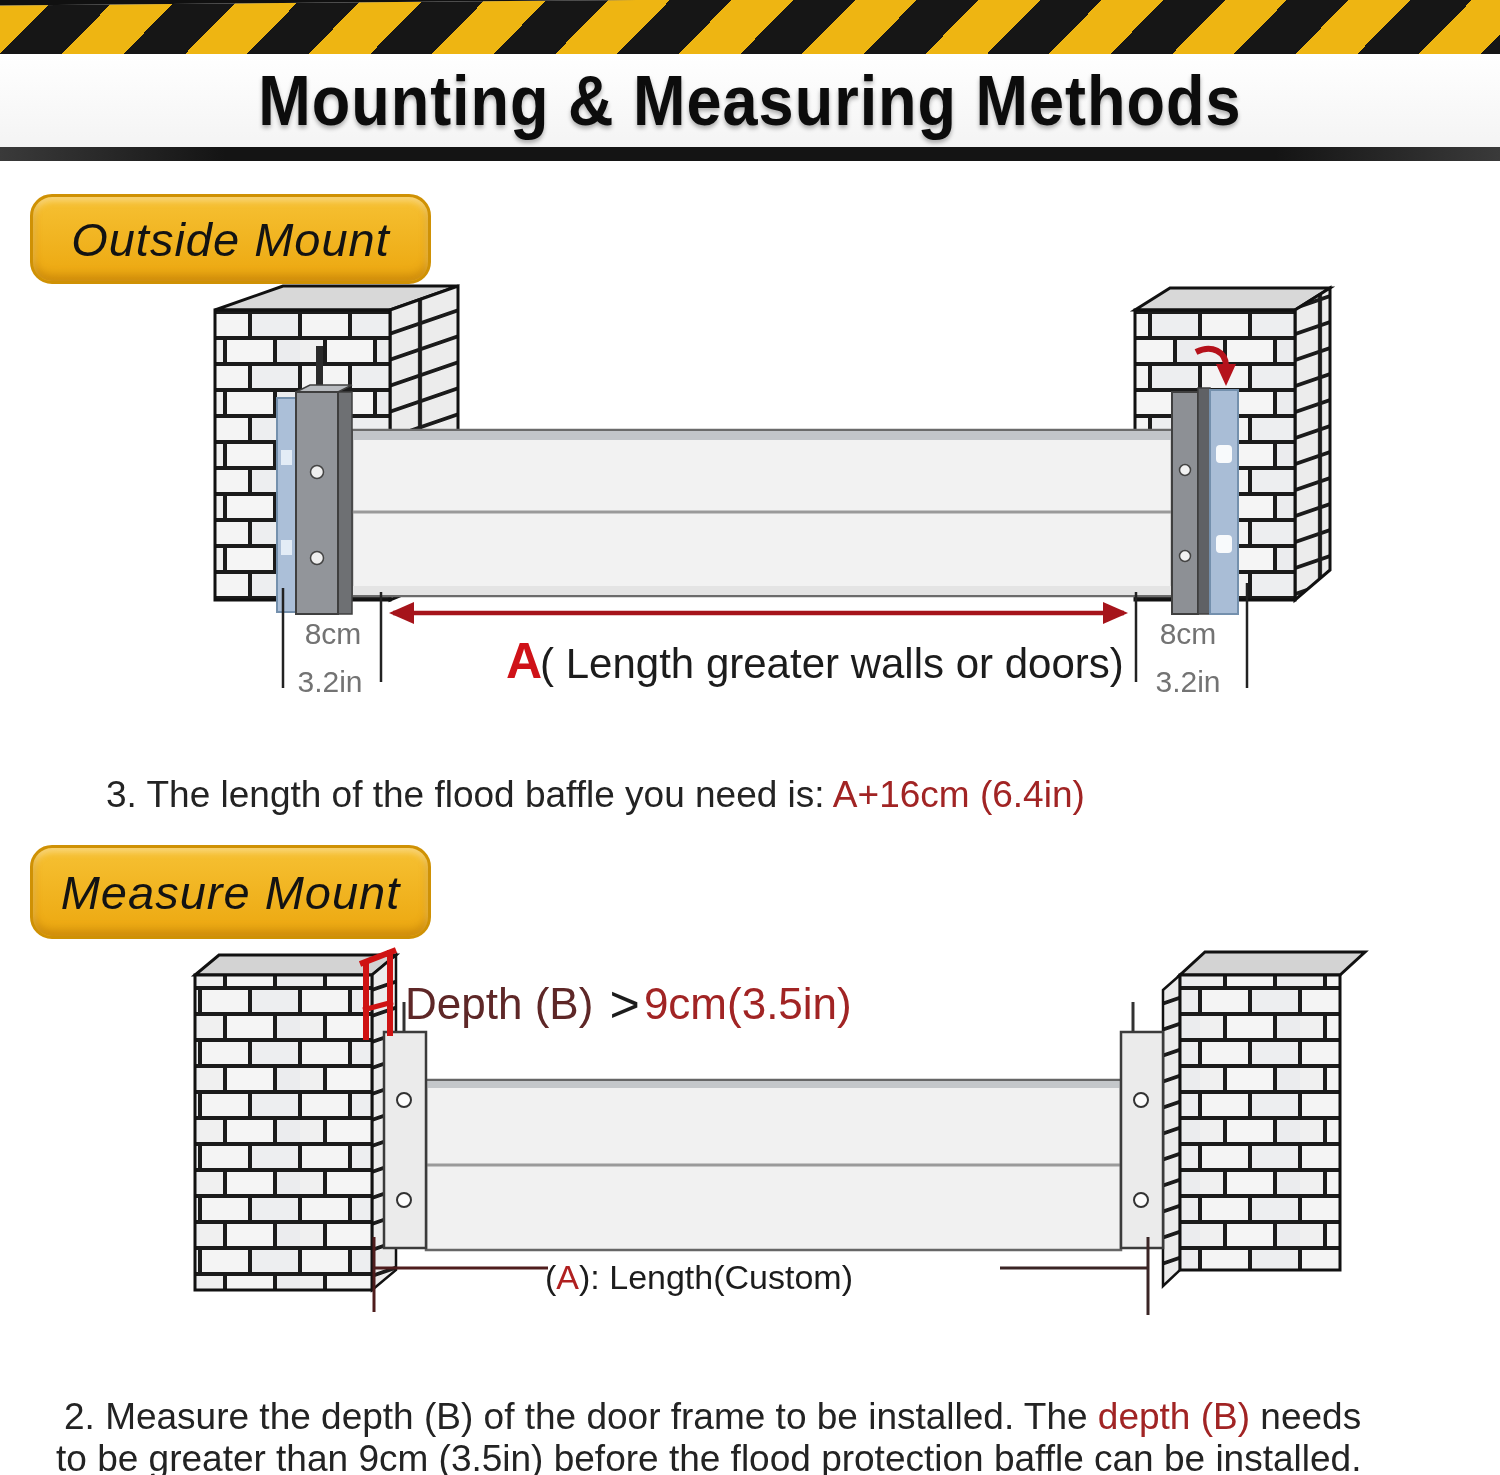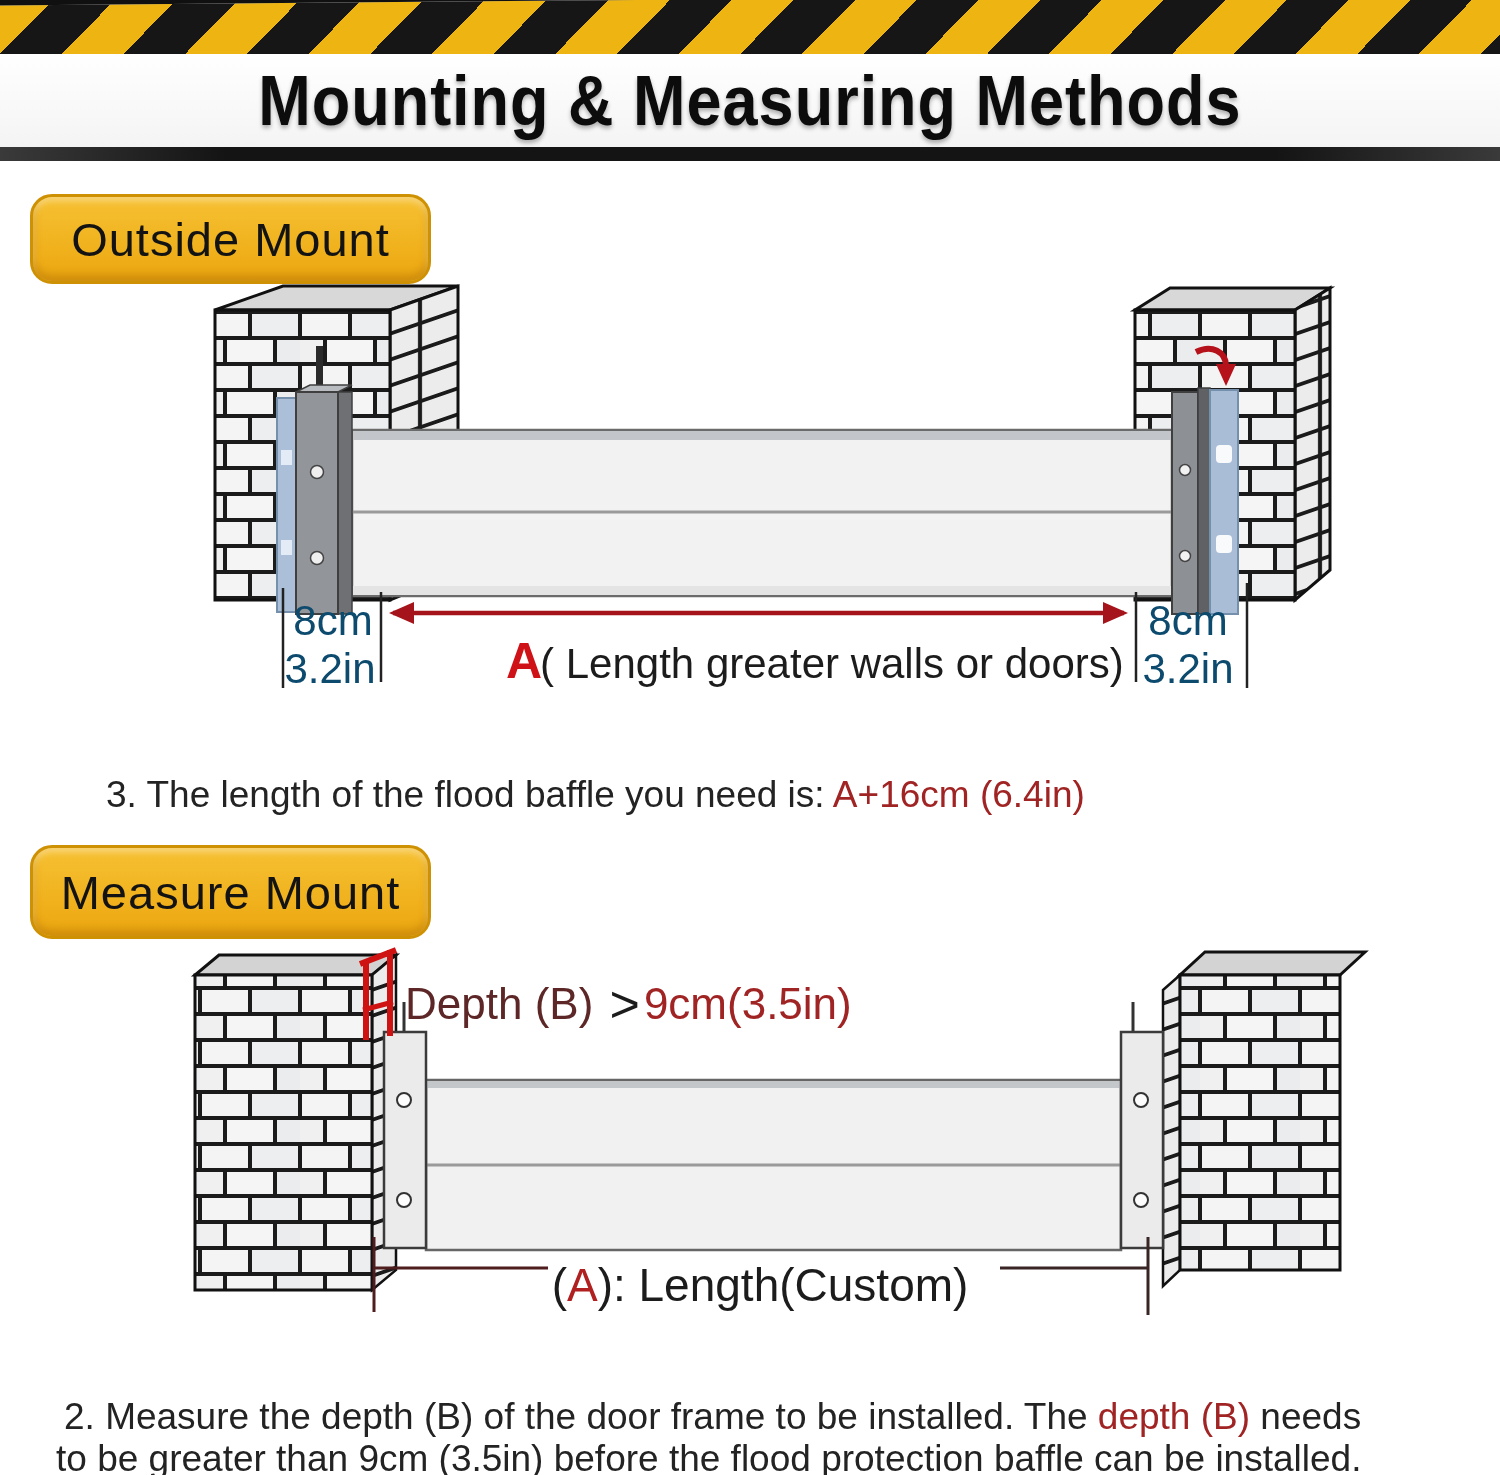--- a/index.html
+++ b/index.html
@@ -26,35 +26,35 @@
   }
   .titlebar{position:absolute;left:0;top:147px;width:1500px;height:14px;
     background:linear-gradient(90deg,#3a3a3a,#141414 15%,#141414 85%,#3a3a3a);}
   
   .badge{
     position:absolute;left:30px;width:395px;height:84px;border-radius:22px;
     background:linear-gradient(#f6c133,#eca70f);
     border:3px solid #cf9104;
     box-shadow:inset 0 -6px 8px rgba(150,90,0,.35), inset 0 4px 6px rgba(255,240,200,.5);
     display:flex;align-items:center;justify-content:center;
-    font-size:47px;color:#131313;letter-spacing:1px;white-space:nowrap;
+    font-size:47px;color:#131313;letter-spacing:1px;white-space:nowrap;font-style:italic;
   }
   .badge-outside{top:194px;}
   .badge-inside{top:845px;height:88px;}
   
   .lbl{position:absolute;white-space:nowrap;}
-  .dimtxt{font-size:42px;color:#0c4a6e;text-align:center;}
+  .dimtxt{font-size:30px;color:#737373;text-align:center;margin-top:20px;}
   .spanlabel{font-size:42px;color:#1c1c1c;}
   .spanlabel .bigA{font-size:50px;font-weight:bold;color:#cf1218;letter-spacing:-2px;}
   .step{font-size:37px;color:#232323;}
   .red{color:#a12424;}
   .depthlbl{font-size:44px;color:#5e2727;margin-top:24px;}
   .depthlbl .gt{font-size:52px;color:#1c1c1c;vertical-align:-3px;padding:0 4px;}
   .depthlbl .val{color:#a12424;}
-  .lenlbl{font-size:46px;color:#1c1c1c;text-align:center;}
+  .lenlbl{font-size:34px;color:#1c1c1c;text-align:left;}
   .lenlbl .a{color:#b02020;}
   svg{position:absolute;left:0;}
 </style>
 </head>
 <body>
 
 <div id="canvas">
 
   <div class="tape"></div>
   <div class="titleband">

